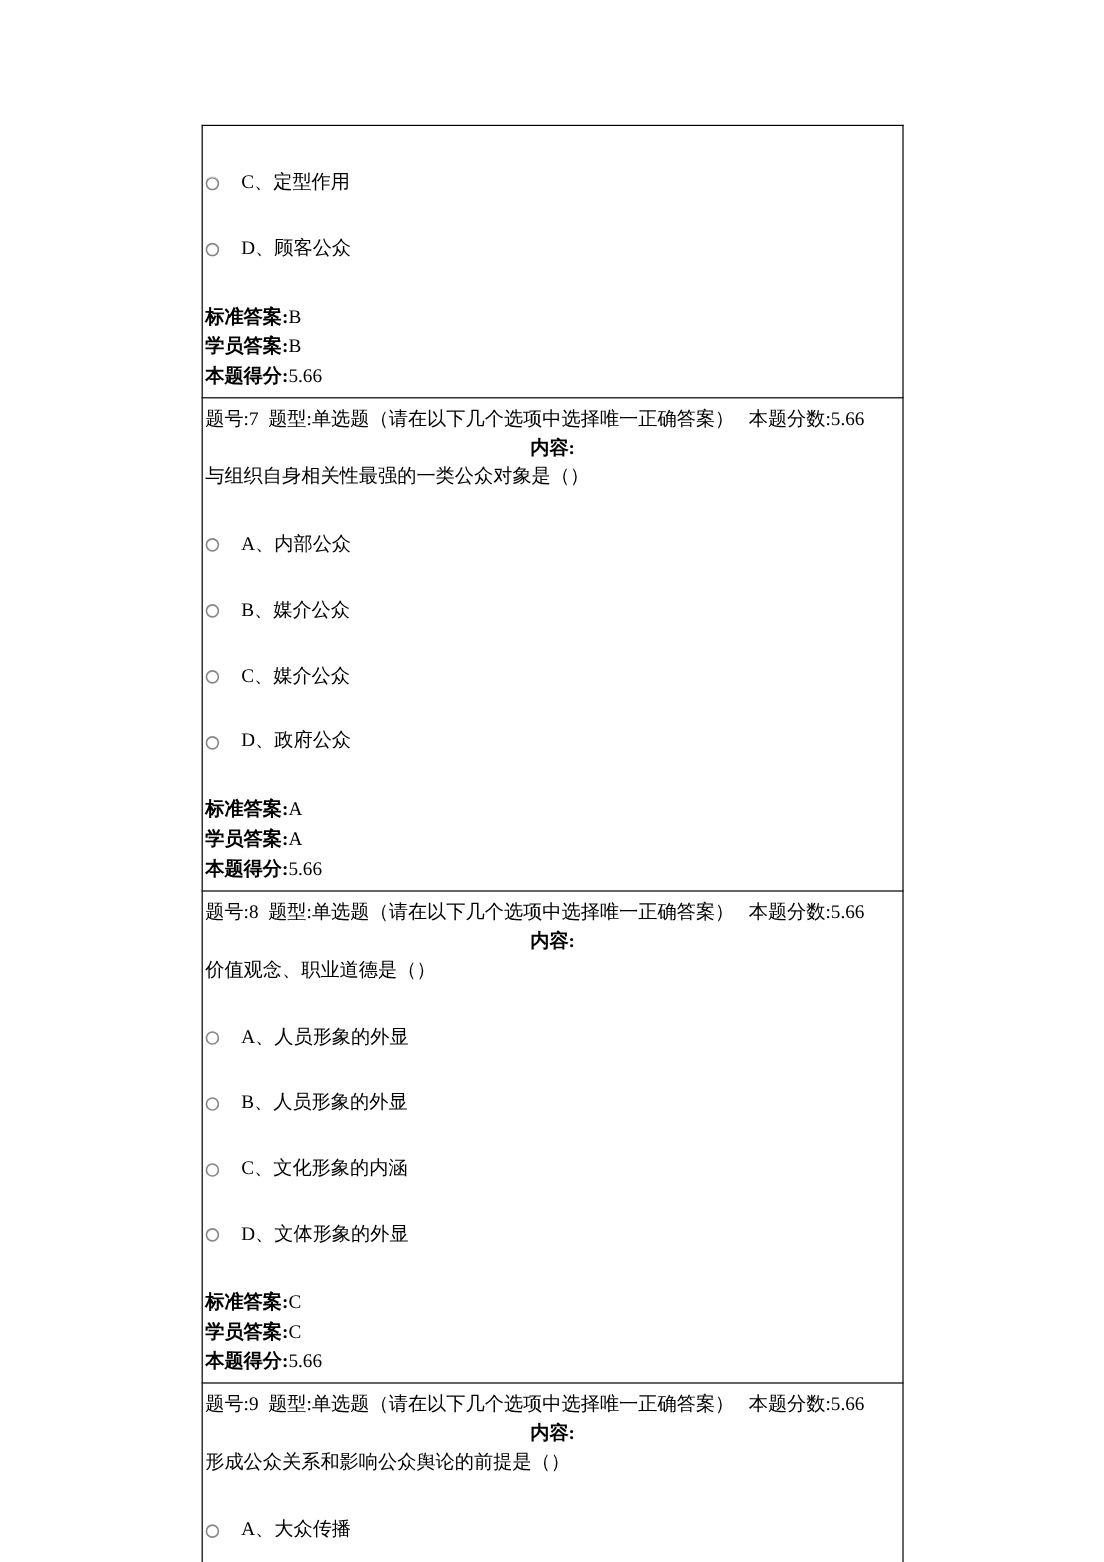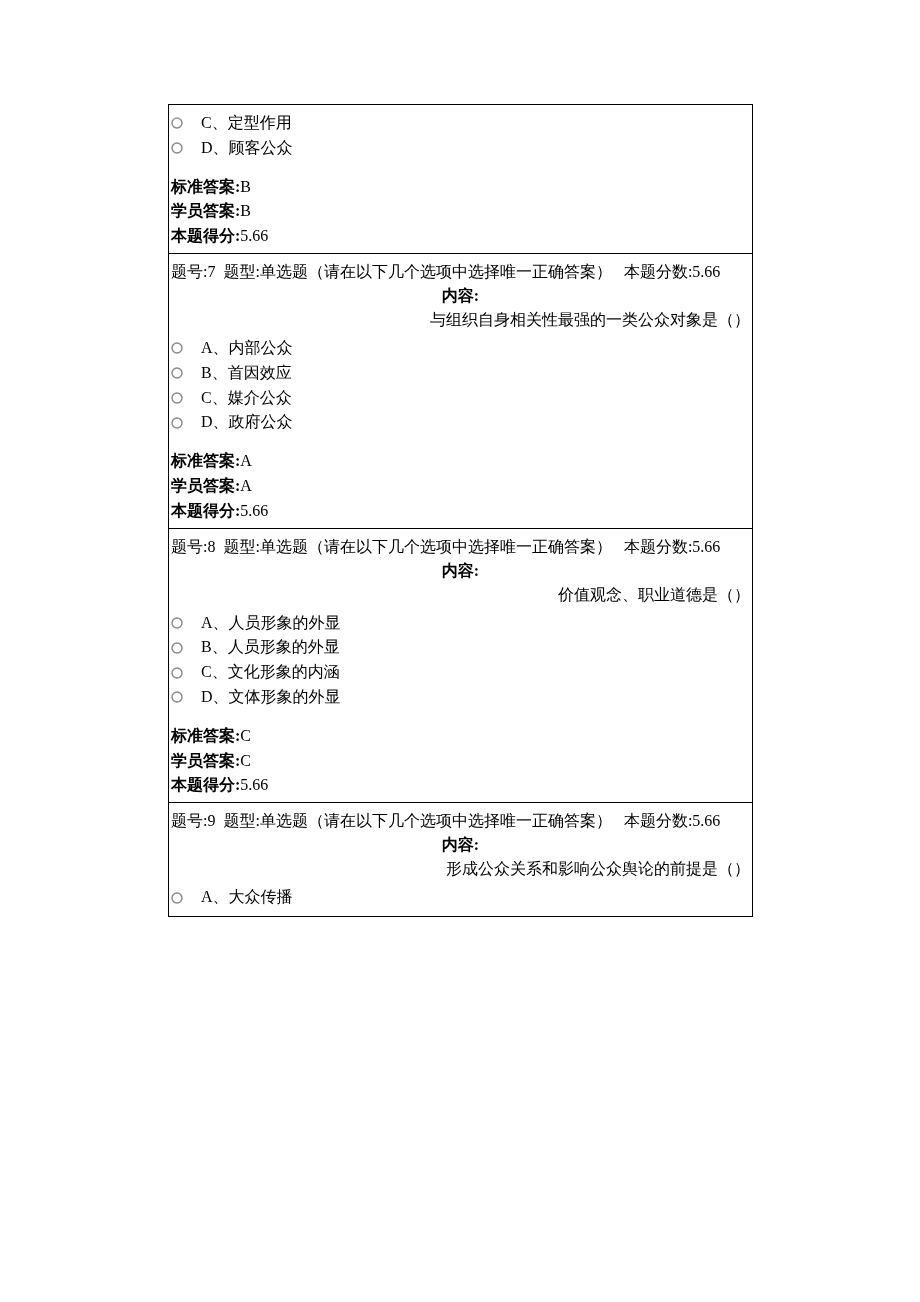--- a/index.html
+++ b/index.html
@@ -28,21 +28,21 @@
     border: 1px solid #000;
     padding: 0;
     vertical-align: top;
   }
   .cell-inner {
     padding: 4px 2px;
   }
   .option-row {
     display: flex;
     align-items: center;
-    margin: 4px 0;
+    margin: 34px 0;
   }
   .radio {
     width: 12px;
     height: 12px;
     flex-shrink: 0;
     margin-right: 18px;
     display: inline-block;
   }
   .radio svg {
     display: block;
@@ -66,21 +66,20 @@
     font-weight: normal;
   }
   .content-label {
     font-weight: bold;
     line-height: 1.5;
     text-align: center;
   }
   .question-text {
     line-height: 1.5;
     margin-bottom: 6px;
-    text-align: right;
   }
 </style>
 </head>
 <body>
 
 <div class="page">
   <table class="quiz-table">
 
     <tbody>
         <tr>
@@ -130,21 +129,21 @@
                   </svg>
                 </span>
           <span class="opt-text">A、内部公众</span>
         </div>
         <div class="option-row">
           <span class="radio">
                   <svg width="12" height="12" viewBox="0 0 12 12">
                     <circle cx="6" cy="6" r="5" fill="none" stroke="#888" stroke-width="1.4"></circle>
                   </svg>
                 </span>
-          <span class="opt-text">B、首因效应</span>
+          <span class="opt-text">B、媒介公众</span>
         </div>
         <div class="option-row">
           <span class="radio">
                   <svg width="12" height="12" viewBox="0 0 12 12">
                     <circle cx="6" cy="6" r="5" fill="none" stroke="#888" stroke-width="1.4"></circle>
                   </svg>
                 </span>
           <span class="opt-text">C、媒介公众</span>
         </div>
         <div class="option-row">

